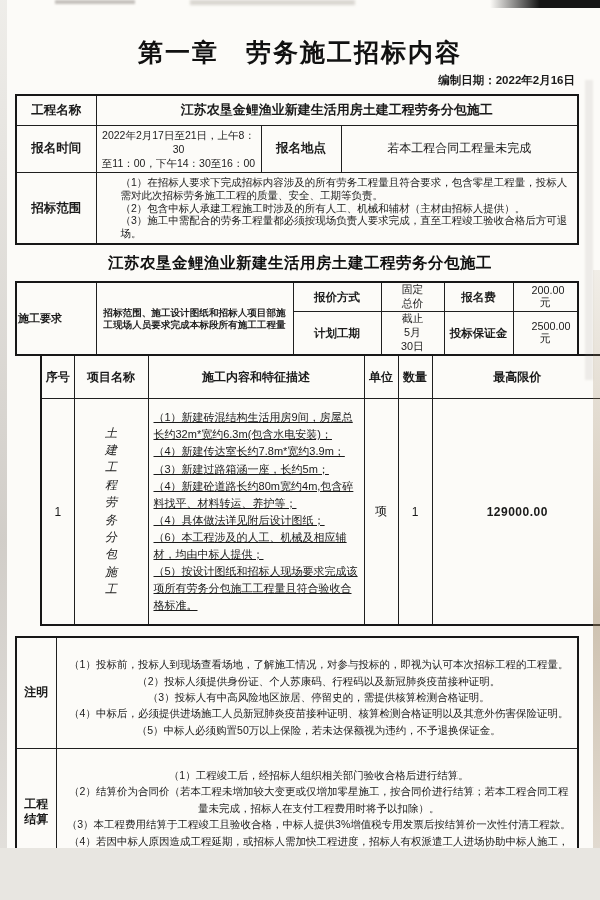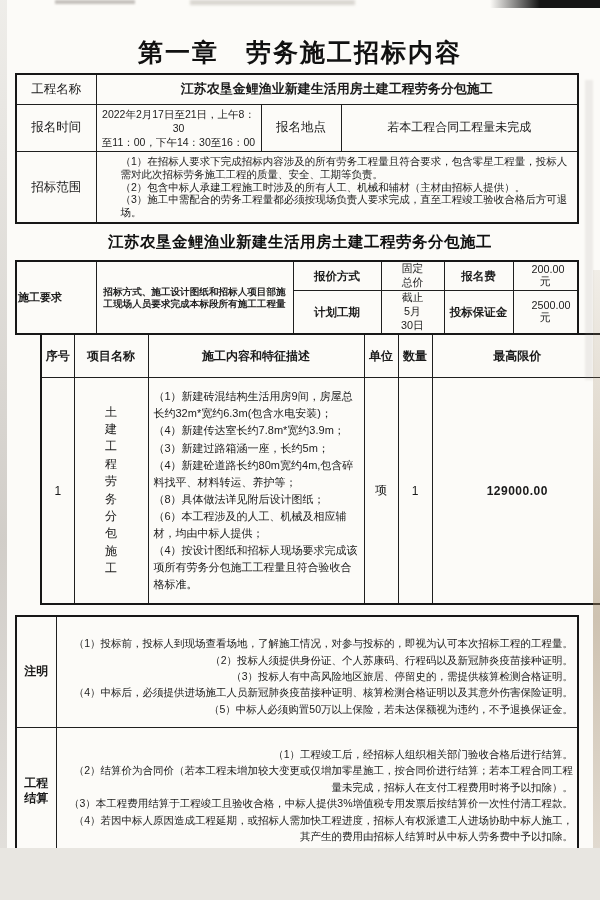--- a/index.html
+++ b/index.html
@@ -21,21 +21,21 @@
     background:linear-gradient(to bottom,rgba(160,140,110,.12),rgba(150,125,90,.45) 55%,rgba(160,140,115,.25)); }
   .art-right-soft { top:80px; right:7px; width:8px; height:300px; background:rgba(150,145,135,.14); filter:blur(1px); }
 
   .title { margin:36px 0 4px 0; text-align:center; font-size:25px; font-weight:bold; letter-spacing:2px; color:#111; }
   .date  { width:562px; margin:0 auto 6px auto; text-align:right; font-size:11.5px; font-weight:bold; padding-right:6px; box-sizing:border-box; }
 
   table { border-collapse:collapse; table-layout:fixed; margin-left:15px; width:562px; background:transparent; }
   td { border:1.6px solid #1f1f1f; overflow:hidden; vertical-align:middle; }
   .t-outer { border:2.4px solid #171717; }
 
-  .lbl { font-weight:normal; text-align:center; font-size:12.5px; padding:2px; }
+  .lbl { font-weight:bold; text-align:center; font-size:12.5px; padding:2px; }
   .val { text-align:center; font-size:12px; padding:2px 4px; }
   .small-list { font-size:10.5px; line-height:1.22; padding:3px 5px 3px 24px; text-align:left; }
   .small-list .line { margin:0; }
 
   .t1 tr:nth-child(1) { height:30px; }
   .t1 tr:nth-child(2) { height:30px; }
   .t1 tr:nth-child(3) { height:44px; }
   .t1 tr:nth-child(4) { height:52px; }
   .t1 .proj { font-size:13px; font-weight:bold; }
   .time-lines { font-size:10.5px; line-height:1.35; text-align:center; padding:2px; }
@@ -45,46 +45,47 @@
   .t2a tr { height:21px; }
   .t2a .req-label { font-size:11px; font-weight:bold; }
   .t2a .req-text { font-size:9.6px; line-height:1.25; text-align:center; padding:1px 3px; font-weight:bold; color:#222; }
   .t2a .k { font-weight:bold; font-size:11.5px; text-align:center; padding:0 2px;margin-top:8px; }
   .t2a .v { font-size:10.8px; text-align:center; padding:0 18px; }
 
   .t2b { margin-top:-1.6px;margin-left:40px; }
   .t2b .hdr { font-weight:bold; font-size:12px; text-align:center; height:38px; padding:2px; }
   .t2b .item-row { height:226px; }
   .t2b .no { text-align:center; font-size:12px; }
-  .t2b .name { font-size:12px; text-align:center; padding:0 27px; line-height:1.45; }
-  .t2b .desc { font-size:11px; line-height:1.55; padding:4px 4px 4px 5px; text-align:left; vertical-align:middle; }
+  .t2b .name { font-size:12px; text-align:center; padding:0 27px; line-height:1.45;font-style:italic; }
+  .t2b .desc { font-size:11px; line-height:1.55; padding:4px 4px 4px 5px; text-align:left; vertical-align:middle;text-decoration:underline; }
   .t2b .unit,.t2b .qty { text-align:center; font-size:12px; }
   .t2b .price { text-align:center; font-size:12px; letter-spacing:.5px;font-weight:bold; }
 
   .t3 { margin-top:10px; }
   .t3 .row-note { height:112px; }
   .t3 .row-settle { height:127px; }
   .t3 .side { font-weight:bold; font-size:12px; text-align:center; padding:2px 4px; line-height:1.3; }
-  .t3 .body { font-size:10.5px; line-height:1.56; padding:12px 4px 4px 8px; text-align:right;margin-left:20px; }
+  .t3 .body { font-size:10.5px; line-height:1.56; padding:12px 4px 4px 8px; text-align:center;margin-left:20px; }
 
   .footer { margin-top:22px; text-align:center; font-size:12px; letter-spacing:1px; color:#222; }
 </style>
 </head>
 <body>
 
 <div class="page">
 
   <div class="art art-top-right"></div>
   <div class="art art-top-smudge1"></div>
   <div class="art art-top-smudge2"></div>
   <div class="art art-left-strip"></div>
   <div class="art art-right-strip"></div>
   <div class="art art-right-soft"></div>
 
   <div class="title">第一章　劳务施工招标内容</div>
+  <div class="date">编制日期：2022年2月16日</div>
 
   <table class="t1 t-outer">
     <colgroup>
         <col style="width:80px">
         <col style="width:165px">
         <col style="width:80px">
         <col style="width:237px">
       </colgroup>
     <tbody>
         <tr>
@@ -118,21 +119,21 @@
         <col style="width:80px">
         <col style="width:197px">
         <col style="width:88px">
         <col style="width:63px">
         <col style="width:69px">
         <col style="width:65px">
       </colgroup>
     <tbody>
         <tr>
       <td class="req-label" rowspan="2">施工要求</td>
-      <td class="req-text" rowspan="2">招标方式、施工设计图纸和招标人项目部施工现场人员要求完成本标段所有施工工程量</td>
+      <td class="req-text" rowspan="2">招标范围、施工设计图纸和招标人项目部施工现场人员要求完成本标段所有施工工程量</td>
       <td class="k">报价方式</td>
       <td class="v">固定总价</td>
       <td class="k">报名费</td>
       <td class="v">200.00元</td>
     </tr>
     <tr>
       <td class="k">计划工期</td>
       <td class="v">截止5月30日</td>
       <td class="k">投标保证金</td>
       <td class="v">2500.00元</td>
@@ -159,23 +160,23 @@
       <td class="hdr">最高限价</td>
     </tr>
     <tr class="item-row">
       <td class="no">1</td>
       <td class="name">土建工程劳务分包施工</td>
       <td class="desc">
             <div class="line">（1）新建砖混结构生活用房9间，房屋总长约32m*宽约6.3m(包含水电安装)；</div>
             <div class="line">（4）新建传达室长约7.8m*宽约3.9m；</div>
             <div class="line">（3）新建过路箱涵一座，长约5m；</div>
             <div class="line">（4）新建砼道路长约80m宽约4m,包含碎料找平、材料转运、养护等；</div>
-            <div class="line">（8）具体做法详见附后设计图纸；</div>
+            <div class="line">（4）具体做法详见附后设计图纸；</div>
             <div class="line">（6）本工程涉及的人工、机械及相应辅材，均由中标人提供；</div>
-            <div class="line">（4）按设计图纸和招标人现场要求完成该项所有劳务分包施工工程量且符合验收合格标准。</div>
+            <div class="line">（5）按设计图纸和招标人现场要求完成该项所有劳务分包施工工程量且符合验收合格标准。</div>
           </td>
       <td class="unit">项</td>
       <td class="qty">1</td>
       <td class="price">129000.00</td>
     </tr>
   </tbody>
     </table>
 
   <table class="t3 t-outer">
     <colgroup>

